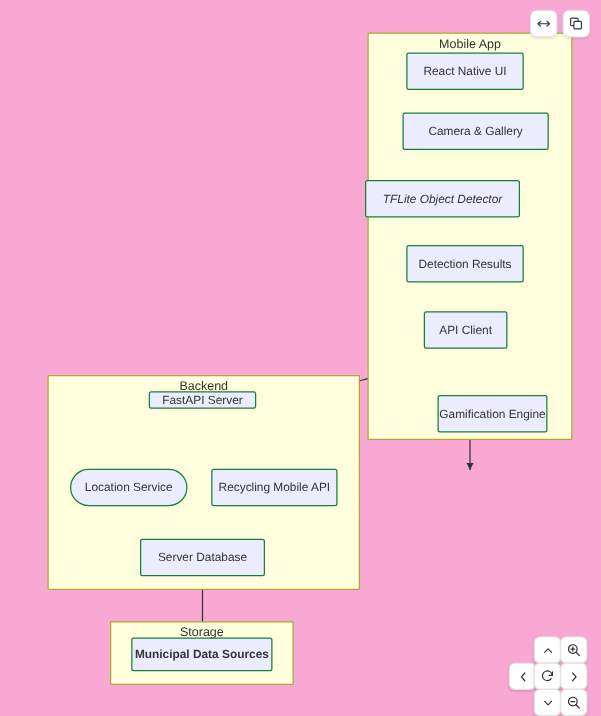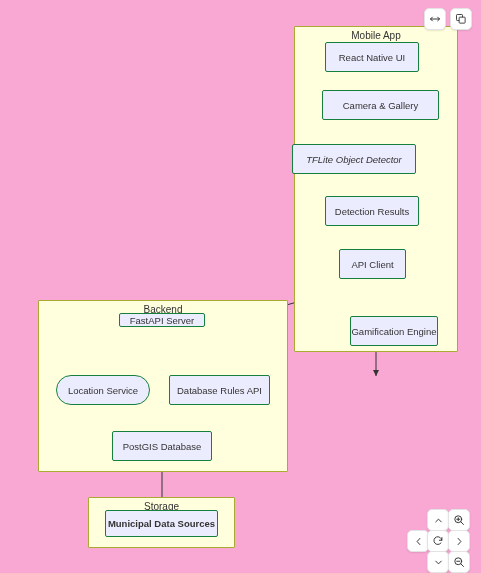--- a/index.html
+++ b/index.html
@@ -163,25 +163,25 @@
 
   <div class="node" style="left:119px; top:313px; width:86px; height:14px;">
     <span>FastAPI Server</span>
   </div>
 
   <div class="node" style="left:56px; top:375px; width:94px; height:30px;border-radius:15px;">
     <span>Location Service</span>
   </div>
 
   <div class="node" style="left:169px; top:375px; width:101px; height:30px;">
-    <span>Database Rules API</span>
+    <span>Recycling Mobile API</span>
   </div>
 
   <div class="node" style="left:112px; top:431px; width:100px; height:30px;">
-    <span>PostGIS Database</span>
+    <span>Server Database</span>
   </div>
 
   <div class="node" style="left:105px; top:510px; width:113px; height:27px;font-weight:bold;">
     <span>Municipal Data Sources</span>
   </div>
 
   <div class="ctl" style="left:424px; top:8px;">
     <svg width="12" height="12" viewBox="0 0 16 16">
       <g stroke="#333" stroke-width="1.3" fill="none" stroke-linecap="round" stroke-linejoin="round">
         <path d="M2 8 h12"></path>

